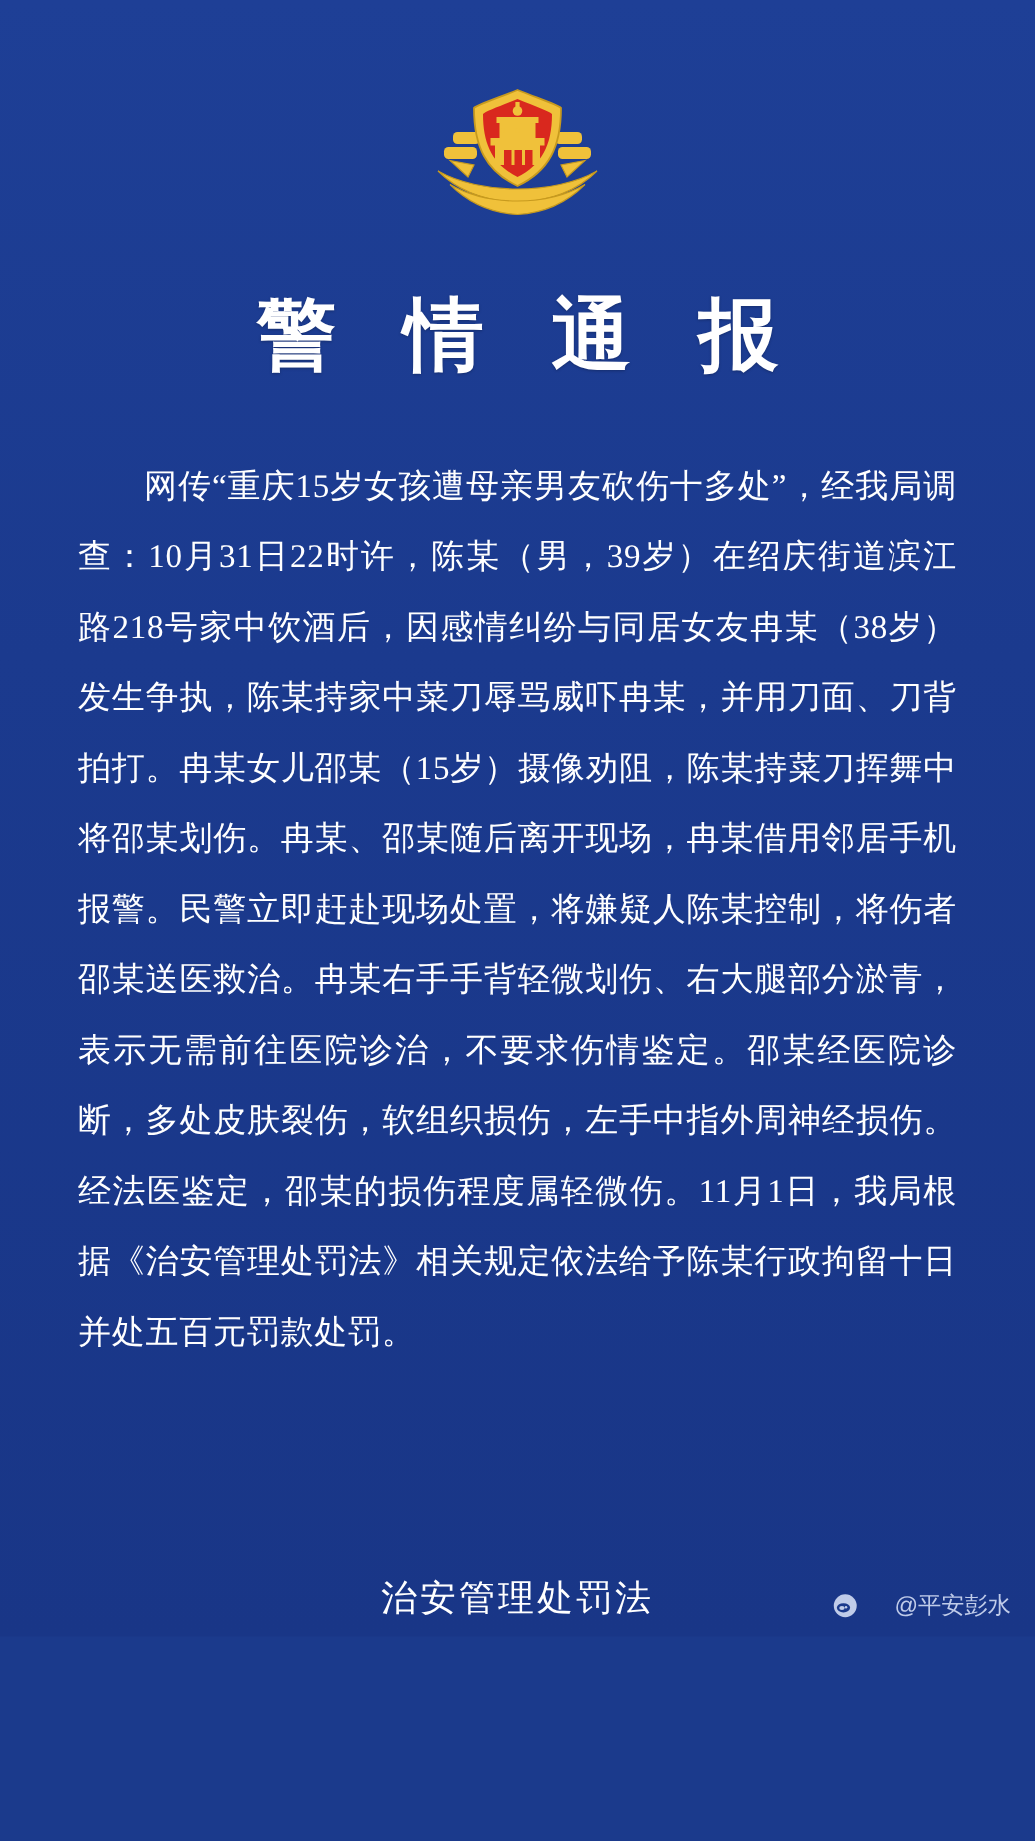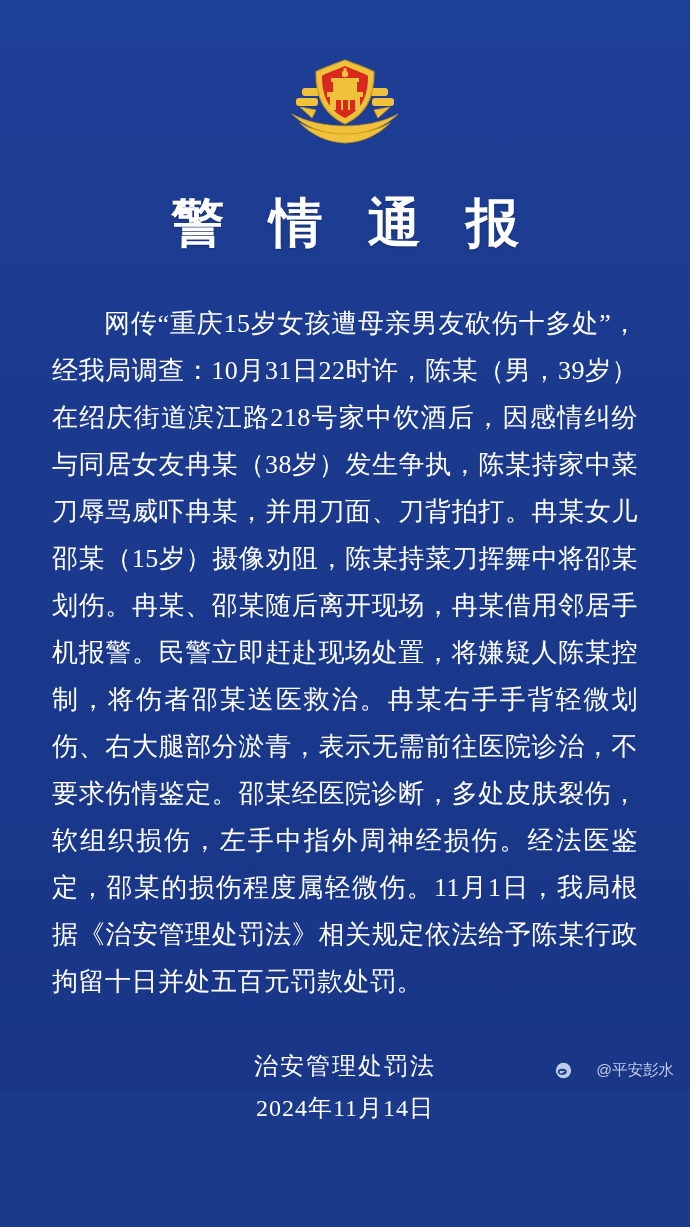--- a/index.html
+++ b/index.html
@@ -38,21 +38,21 @@
     font-size: 53px;
     font-weight: bold;
     letter-spacing: 16px;
     text-indent: 16px;
     margin-top: 24px;
     font-family: "Liberation Serif", "DejaVu Serif", serif;
     text-shadow: 0 1px 2px rgba(0,0,0,0.25);
   }
   .body-text {
     margin: 40px 52px 0 52px;
-    font-size: 26px;
+    font-size: 22px;
     line-height: 47px;
     text-align: justify;
     text-justify: inter-ideograph;
     letter-spacing: 0.5px;
   }
   .body-text p {
     margin: 0;
     text-indent: 2em;
   }
   .signature {
@@ -142,21 +142,20 @@
   </div>
 
   <div class="title">警 情 通 报</div>
 
   <div class="body-text">
     <p>网传“重庆15岁女孩遭母亲男友砍伤十多处”，经我局调查：10月31日22时许，陈某（男，39岁）在绍庆街道滨江路218号家中饮酒后，因感情纠纷与同居女友冉某（38岁）发生争执，陈某持家中菜刀辱骂威吓冉某，并用刀面、刀背拍打。冉某女儿邵某（15岁）摄像劝阻，陈某持菜刀挥舞中将邵某划伤。冉某、邵某随后离开现场，冉某借用邻居手机报警。民警立即赶赴现场处置，将嫌疑人陈某控制，将伤者邵某送医救治。冉某右手手背轻微划伤、右大腿部分淤青，表示无需前往医院诊治，不要求伤情鉴定。邵某经医院诊断，多处皮肤裂伤，软组织损伤，左手中指外周神经损伤。经法医鉴定，邵某的损伤程度属轻微伤。11月1日，我局根据《治安管理处罚法》相关规定依法给予陈某行政拘留十日并处五百元罚款处罚。</p>
   </div>
 
   <div class="signature">
     <div class="org">治安管理处罚法</div>
-    <div class="date">2024年11月14日</div>
   </div>
 
   <div class="footer">
     <span class="weibo-icon-wrap">
       <svg class="weibo-icon" viewBox="0 0 20 20" aria-hidden="true">
         <circle cx="10" cy="10" r="9" fill="#cfd9f2"></circle>
         <ellipse cx="8.6" cy="11.6" rx="5.2" ry="3.6" fill="#1b3a8c"></ellipse>
         <ellipse cx="7.4" cy="11.8" rx="2.1" ry="1.6" fill="#cfd9f2"></ellipse>
         <circle cx="10.6" cy="11.2" r="1" fill="#cfd9f2"></circle>
         <path d="M12.6 4.8 C15.4 4.6 17.2 6.6 16.6 9" stroke="#cfd9f2" stroke-width="1.3" fill="none" stroke-linecap="round"></path>

